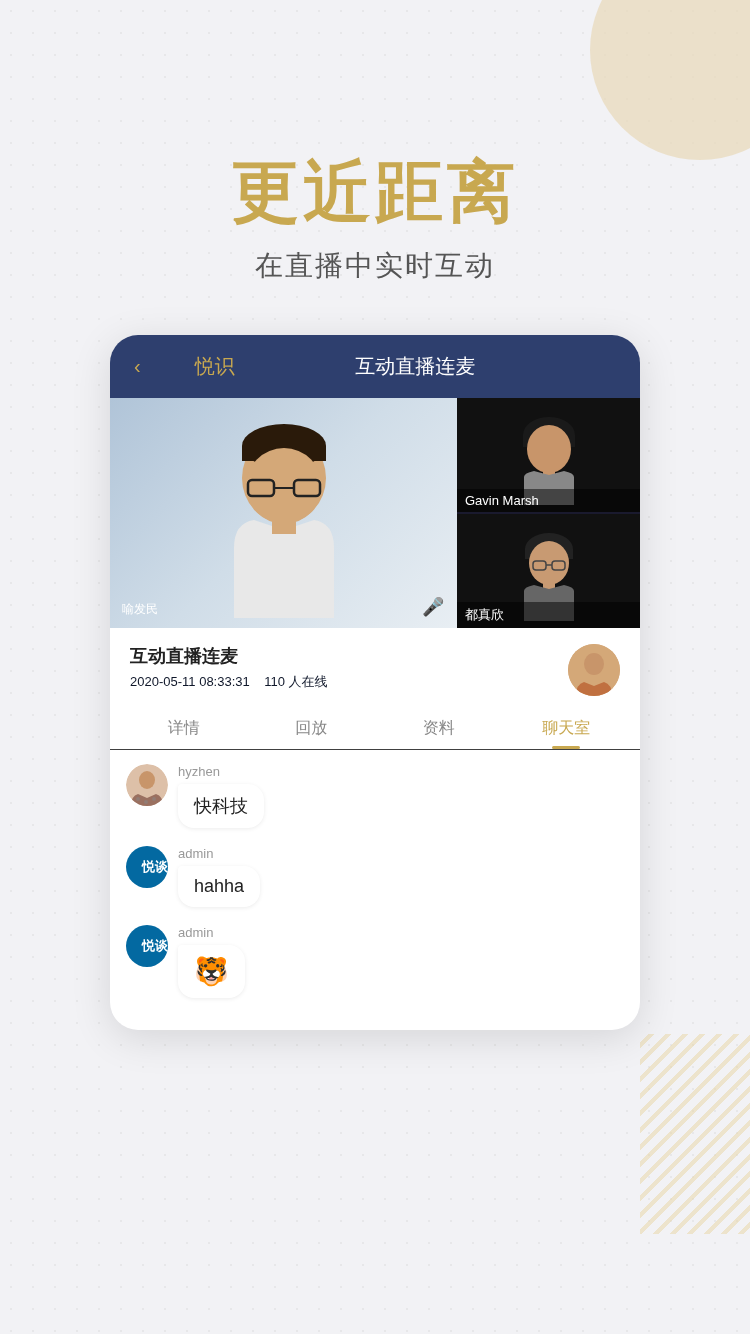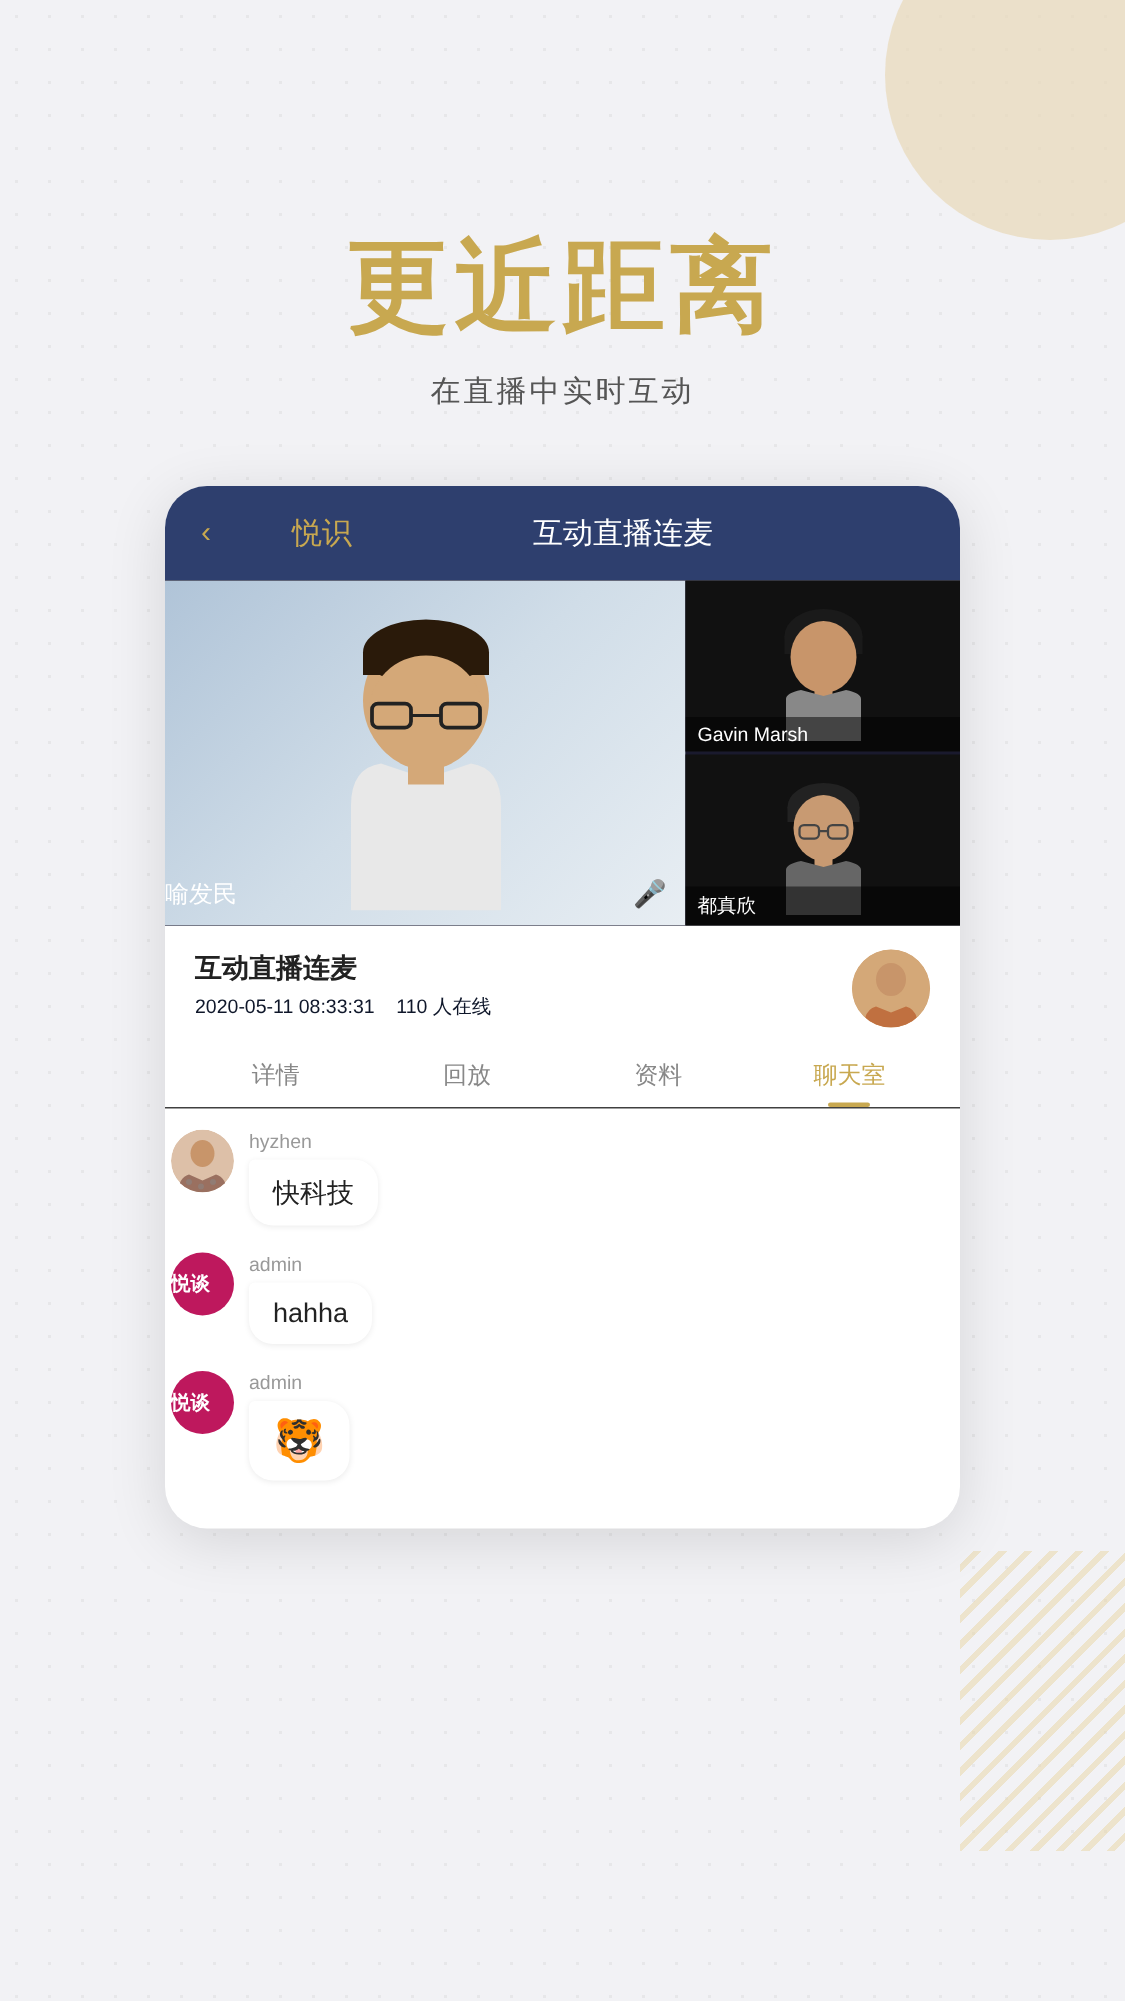--- a/index.html
+++ b/index.html
@@ -67,21 +67,21 @@
 
     .main-title {
       font-size: 68px;
       font-weight: 700;
       color: #c8a850;
       letter-spacing: 4px;
       line-height: 1.1;
     }
 
     .sub-title {
-      font-size: 20px;
+      font-size: 28px;
       color: #555;
       margin-top: 18px;
       letter-spacing: 2px;
     }
 
     
     .phone-card-wrapper {
       position: relative;
       z-index: 2;
       margin: 50px auto 0;
@@ -147,23 +147,23 @@
       background: linear-gradient(135deg, #b0c4d8 0%, #d0dde8 50%, #e8eeF3 100%);
       display: flex;
       align-items: center;
       justify-content: center;
       position: relative;
     }
 
     .video-main-label {
       position: absolute;
       bottom: 10px;
-      left: 0;
+      left: 12px;
       color: #fff;
-      font-size: 16px;
+      font-size: 12px;
     }
 
     .mic-icon {
       position: absolute;
       bottom: 10px;
       right: 12px;
       color: #fff;
       font-size: 18px;
     }
 
@@ -259,21 +259,21 @@
       left: 50%;
       transform: translateX(-50%);
       width: 28px;
       height: 3px;
       background: #c8a850;
       border-radius: 2px;
     }
 
     
     .chat-area {
-      padding: 14px 4px;
+      padding: 14px 16px;
     }
 
     .chat-message {
       display: flex;
       align-items: flex-start;
       gap: 10px;
       margin-bottom: 18px;
     }
 
     .chat-avatar {
@@ -302,23 +302,23 @@
 
     .chat-emoji {
       font-size: 28px;
     }
 
     
     .admin-badge {
       width: 42px;
       height: 42px;
       border-radius: 50%;
-      background: #be185d;
-      display: flex;
-      align-items: flex-start;
+      background: #0369a1;
+      display: flex;
+      align-items: flex-end;
       justify-content: center;
       flex-direction: column;
       flex-shrink: 0;
     }
 
     .admin-badge-text {
       color: #fff;
       font-size: 13px;
       font-weight: 700;
     }

